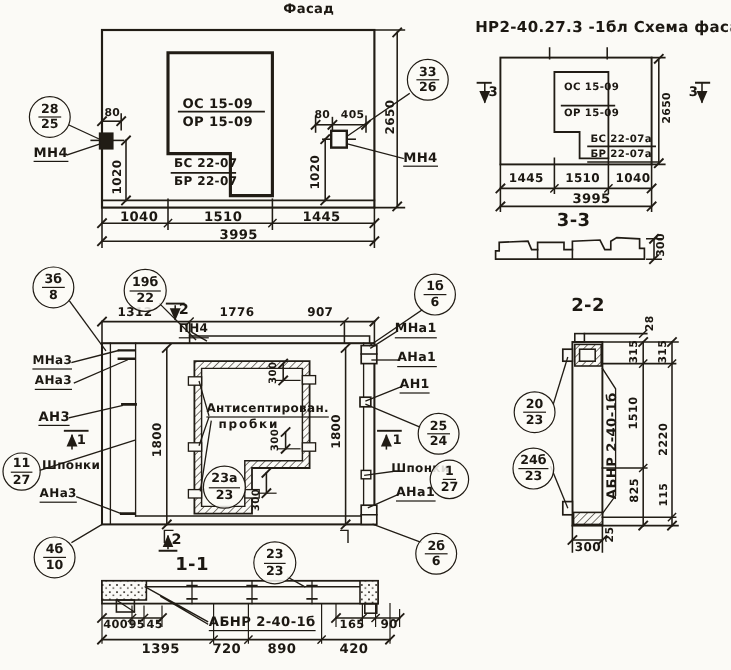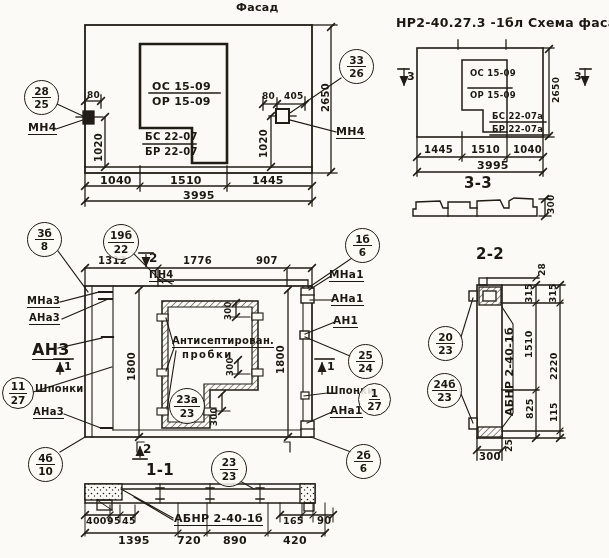--- a/index.html
+++ b/index.html
@@ -275,21 +275,21 @@
       <i>1б</i>
       <i>6</i>
     </div>
 <i class="t" style="left:98px;top:256px">1312</i>
 <i class="t" style="left:183px;top:256px">1776</i>
 <i class="t" style="left:256px;top:256px">907</i>
 <i class="t" style="left:149px;top:252px;font-size:12px">2</i>
 <i class="t u" style="left:149px;top:270px">ПН4</i>
 <i class="t u" style="left:27px;top:296px">МНа3</i>
 <i class="t u" style="left:29px;top:313px">АНа3</i>
-<i class="t u" style="left:32px;top:342px;font-size:16px">АН3</i>
+<i class="t u" style="left:32px;top:342px;font-size:11px">АН3</i>
 <i class="t" style="left:35px;top:384px">Шпонки</i>
 <i class="t u" style="left:33px;top:407px">АНа3</i>
 <i class="t" style="left:64px;top:361px;font-size:11px">1</i>
 <div class="circ" style="left:27px;top:222px;width:33px;height:33px">
       <i>3б</i>
       <i>8</i>
     </div>
 <div class="circ" style="left:2px;top:377px;width:30px;height:30px">
       <i>11</i>
       <i>27</i>

